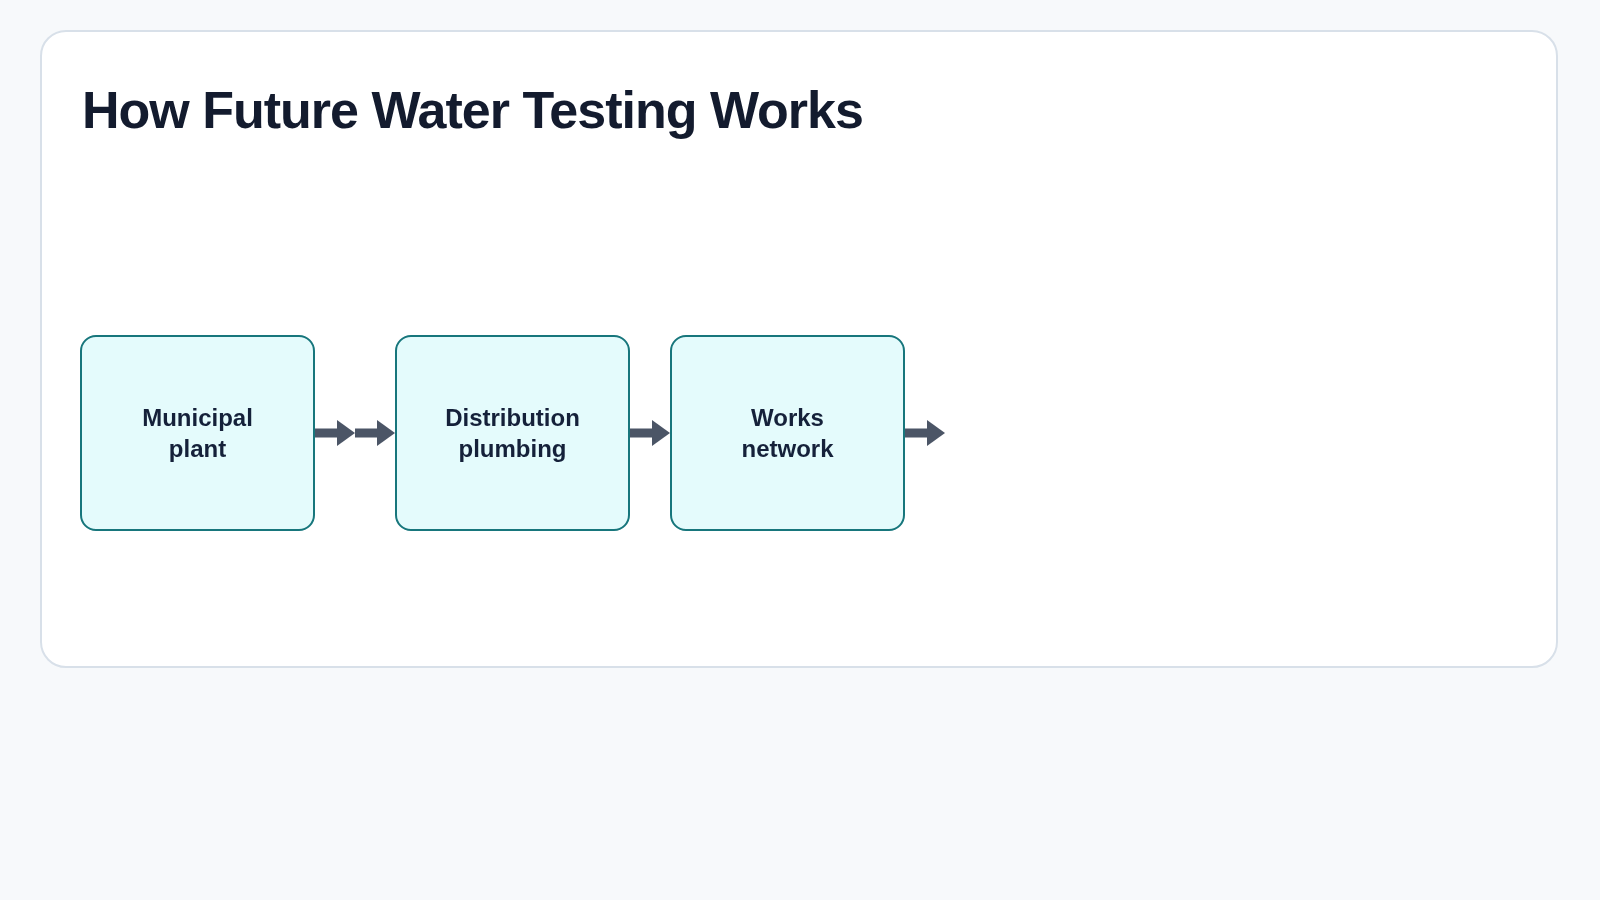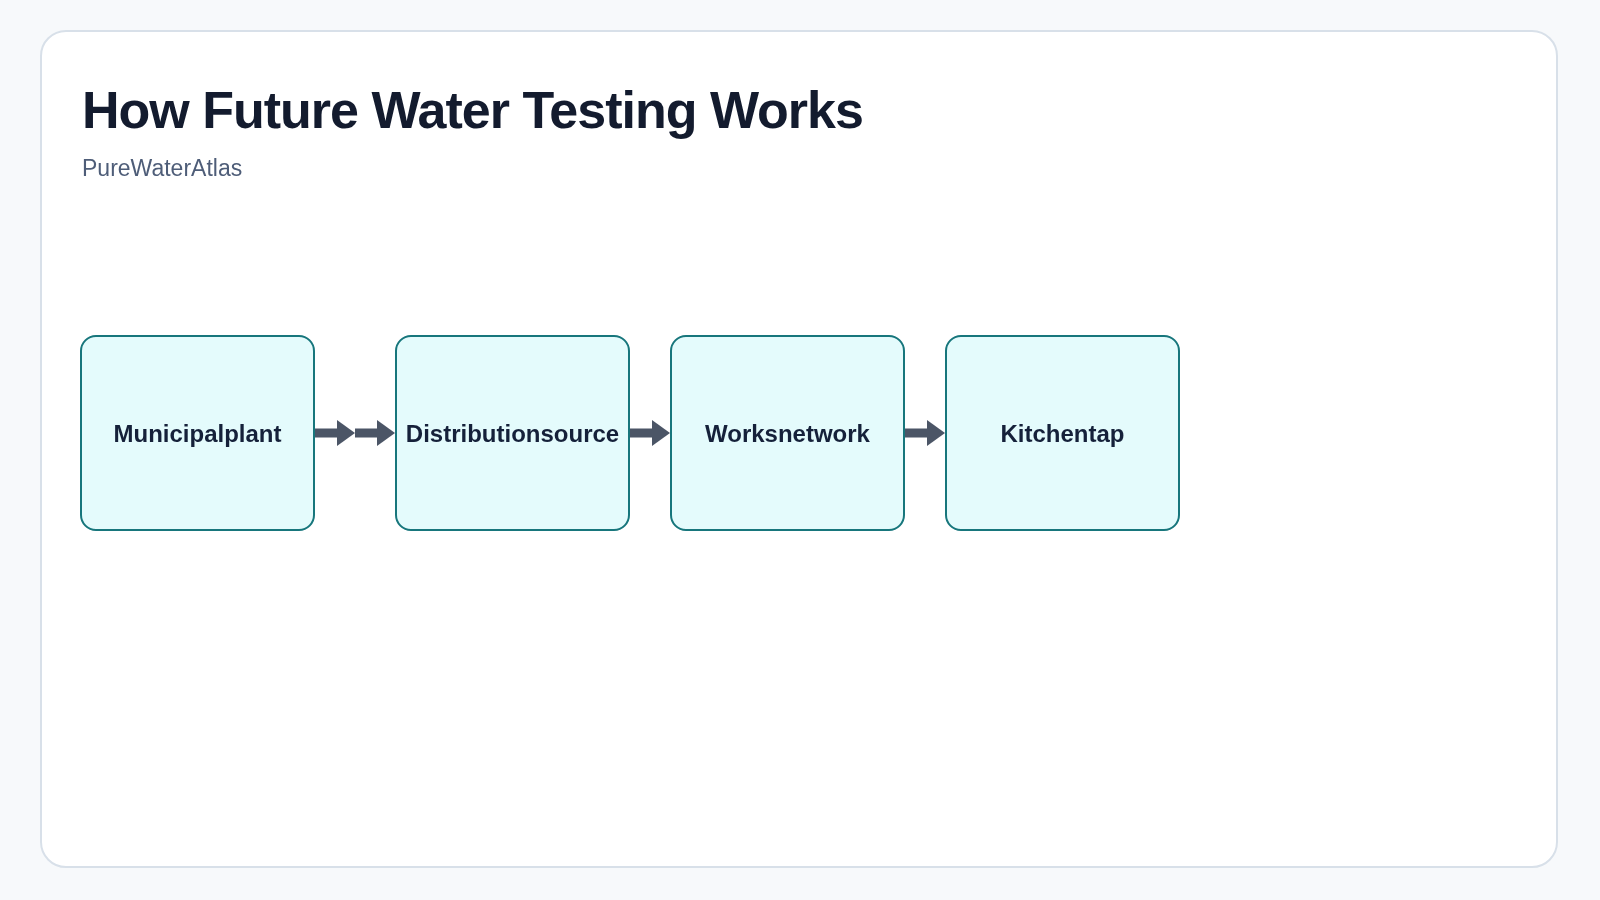--- a/index.html
+++ b/index.html
@@ -21,21 +21,21 @@
     height: 900px;
     background: var(--page-bg);
     font-family: "Liberation Sans", sans-serif;
     overflow: hidden;
   }
   .card {
     position: absolute;
     left: 40px;
     top: 30px;
     width: 1518px;
-    height: 838px;
+    height: 638px;
     background: var(--card-bg);
     border: 2px solid var(--card-border);
     border-radius: 26px;
     padding: 28px 40px;
   }
   .page-title {
     margin: 22px 0 0 0;
     font-size: 52px;
     font-weight: bold;
     letter-spacing: -1px;
@@ -56,21 +56,21 @@
     display: flex;
     align-items: center;
   }
   .flow-step {
     width: 235px;
     height: 196px;
     background: var(--box-fill);
     border: 2.5px solid var(--box-border);
     border-radius: 16px;
     display: flex;
-    flex-direction: row;
+    flex-direction: column;
     align-items: center;
     justify-content: center;
     text-align: center;
     color: var(--box-text);
     font-size: 24px;
     font-weight: bold;
     line-height: 31px;
     flex: none;
   }
   .flow-arrow {
@@ -82,21 +82,20 @@
     justify-content: center;
     color: var(--arrow);
   }
   .flow-arrow svg { display: block; width: 40px; height: 28px; }
 </style>
 </head>
 <body>
 
 <div class="card">
   <h1 class="page-title">How Future Water Testing Works</h1>
-  <p class="page-subtitle">PureWaterAtlas</p>
 
   <div class="flow-row">
 
     <div class="flow-step">
       <span>Municipal</span>
       <span>plant</span>
     </div>
 
     <div class="flow-arrow">
       <svg viewBox="0 0 40 28" xmlns="http://www.w3.org/2000/svg" aria-hidden="true">
@@ -108,21 +107,21 @@
 
     <div class="flow-arrow">
       <svg viewBox="0 0 40 28" xmlns="http://www.w3.org/2000/svg" aria-hidden="true">
         <rect x="0" y="9.5" width="25" height="9" fill="currentColor"></rect>
         <polygon points="22,1 40,14 22,27" fill="currentColor"></polygon>
       </svg>
     </div>
 
     <div class="flow-step">
       <span>Distribution</span>
-      <span>source</span>
+      <span>plumbing</span>
     </div>
 
     <div class="flow-arrow">
       <svg viewBox="0 0 40 28" xmlns="http://www.w3.org/2000/svg" aria-hidden="true">
         <rect x="0" y="9.5" width="25" height="9" fill="currentColor"></rect>
         <polygon points="22,1 40,14 22,27" fill="currentColor"></polygon>
       </svg>
     </div>
 
     <div class="flow-step">
@@ -130,19 +129,15 @@
       <span>network</span>
     </div>
 
     <div class="flow-arrow">
       <svg viewBox="0 0 40 28" xmlns="http://www.w3.org/2000/svg" aria-hidden="true">
         <rect x="0" y="9.5" width="25" height="9" fill="currentColor"></rect>
         <polygon points="22,1 40,14 22,27" fill="currentColor"></polygon>
       </svg>
     </div>
 
-    <div class="flow-step">
-      <span>Kitchen</span>
-      <span>tap</span>
-    </div>
 
   </div>
 </div>
 
 </body></html>

